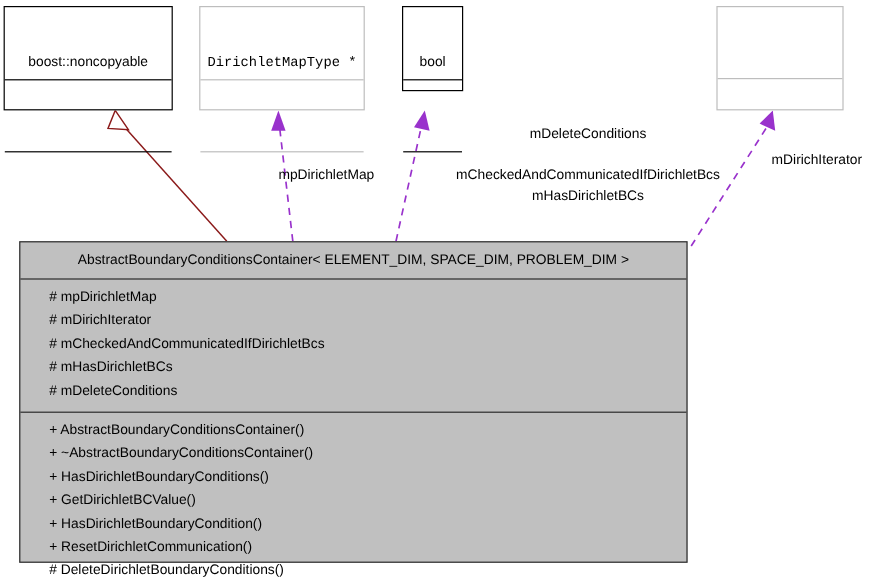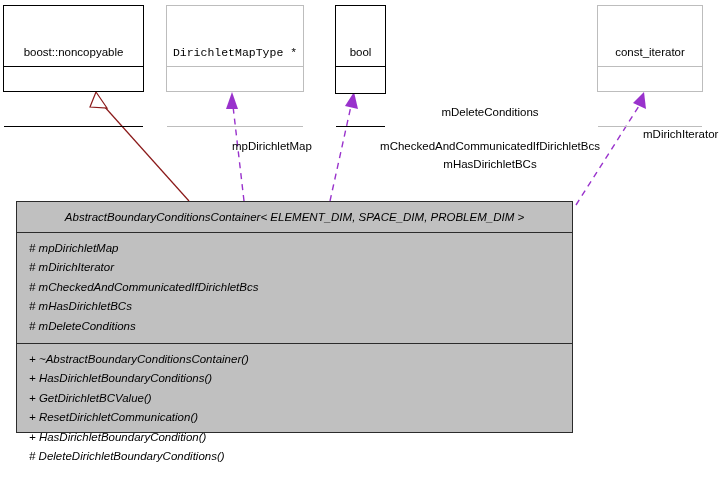--- a/index.html
+++ b/index.html
@@ -26,25 +26,24 @@
 
   
   .node.grey{border:1px solid #bdbdbd;}
   .node.grey .row.title{border-bottom:1px solid #bdbdbd;height:29px;}
   .node.grey .row.mid{border-bottom:1px solid #bdbdbd;height:28px;}
   .node.grey .row.bot{height:28px;}
 
   
   .mainclass{
     position:absolute;
-    left:16px;top:201px;width:557px;height:232px;
+    left:16px;top:201px;width:557px;height:268px;
     background:#c0c0c0;
     border:1px solid #2b2b2b;
     box-sizing:border-box;
-    font-style:italic;
   }
   .mainclass .mc-title{
     height:31px;
     display:flex;align-items:center;justify-content:center;
     font-size:11.5px;color:#000;
     border-bottom:1px solid #2b2b2b;
     box-sizing:border-box;
     white-space:nowrap;
   }
   .mainclass .mc-attrs{
@@ -52,21 +51,21 @@
     box-sizing:border-box;
     padding:6px 0 7px 0;
   }
   .mainclass .mc-ops{
     box-sizing:border-box;
     padding:6px 0 7px 0;
   }
   .mainclass .member{
     font-size:11.5px;color:#000;
     line-height:19.4px;
-    padding-left:12px;
+    padding-left:24px;
     white-space:nowrap;
   }
 
   
   .edge-label{
     position:absolute;
     font-size:11.5px;
     color:#000;
     white-space:nowrap;
     line-height:17px;
@@ -107,28 +106,27 @@
     <div class="row mid"></div>
     <div class="row bot"></div>
   </div>
 
   <div class="node grey" style="left:166px;top:5px;width:138px;height:87px;font-family:Liberation Mono, monospace;">
     <div class="row title">DirichletMapType *</div>
     <div class="row mid"></div>
     <div class="row bot"></div>
   </div>
 
-  <div class="node plain" style="left:335px;top:5px;width:51px;height:89px;">
+  <div class="node plain" style="left:335px;top:5px;width:51px;height:71px;">
     <div class="row title">bool</div>
     <div class="row mid"></div>
     <div class="row bot"></div>
   </div>
 
   <div class="node grey" style="left:597px;top:5px;width:106px;height:87px;">
-    <div class="row title">const_iterator</div>
     <div class="row mid"></div>
     <div class="row bot"></div>
   </div>
 
   <div class="edge-label" style="left:232px;top:138px;">mpDirichletMap</div>
 
   <div class="edge-label center" style="left:345px;top:104px;width:290px;">mDeleteConditions</div>
   <div class="edge-label center" style="left:345px;top:138px;width:290px;">mCheckedAndCommunicatedIfDirichletBcs</div>
   <div class="edge-label center" style="left:345px;top:156px;width:290px;">mHasDirichletBCs</div>
 
@@ -139,22 +137,23 @@
 
     <div class="mc-attrs">
       <div class="member"># mpDirichletMap</div>
       <div class="member"># mDirichIterator</div>
       <div class="member"># mCheckedAndCommunicatedIfDirichletBcs</div>
       <div class="member"># mHasDirichletBCs</div>
       <div class="member"># mDeleteConditions</div>
     </div>
 
     <div class="mc-ops">
+      <div class="member">+ AbstractBoundaryConditionsContainer()</div>
       <div class="member">+ ~AbstractBoundaryConditionsContainer()</div>
       <div class="member">+ HasDirichletBoundaryConditions()</div>
       <div class="member">+ GetDirichletBCValue()</div>
+      <div class="member">+ HasDirichletBoundaryCondition()</div>
       <div class="member">+ ResetDirichletCommunication()</div>
-      <div class="member">+ HasDirichletBoundaryCondition()</div>
       <div class="member"># DeleteDirichletBoundaryConditions()</div>
     </div>
   </div>
 
 </div>
 
 </body></html>

